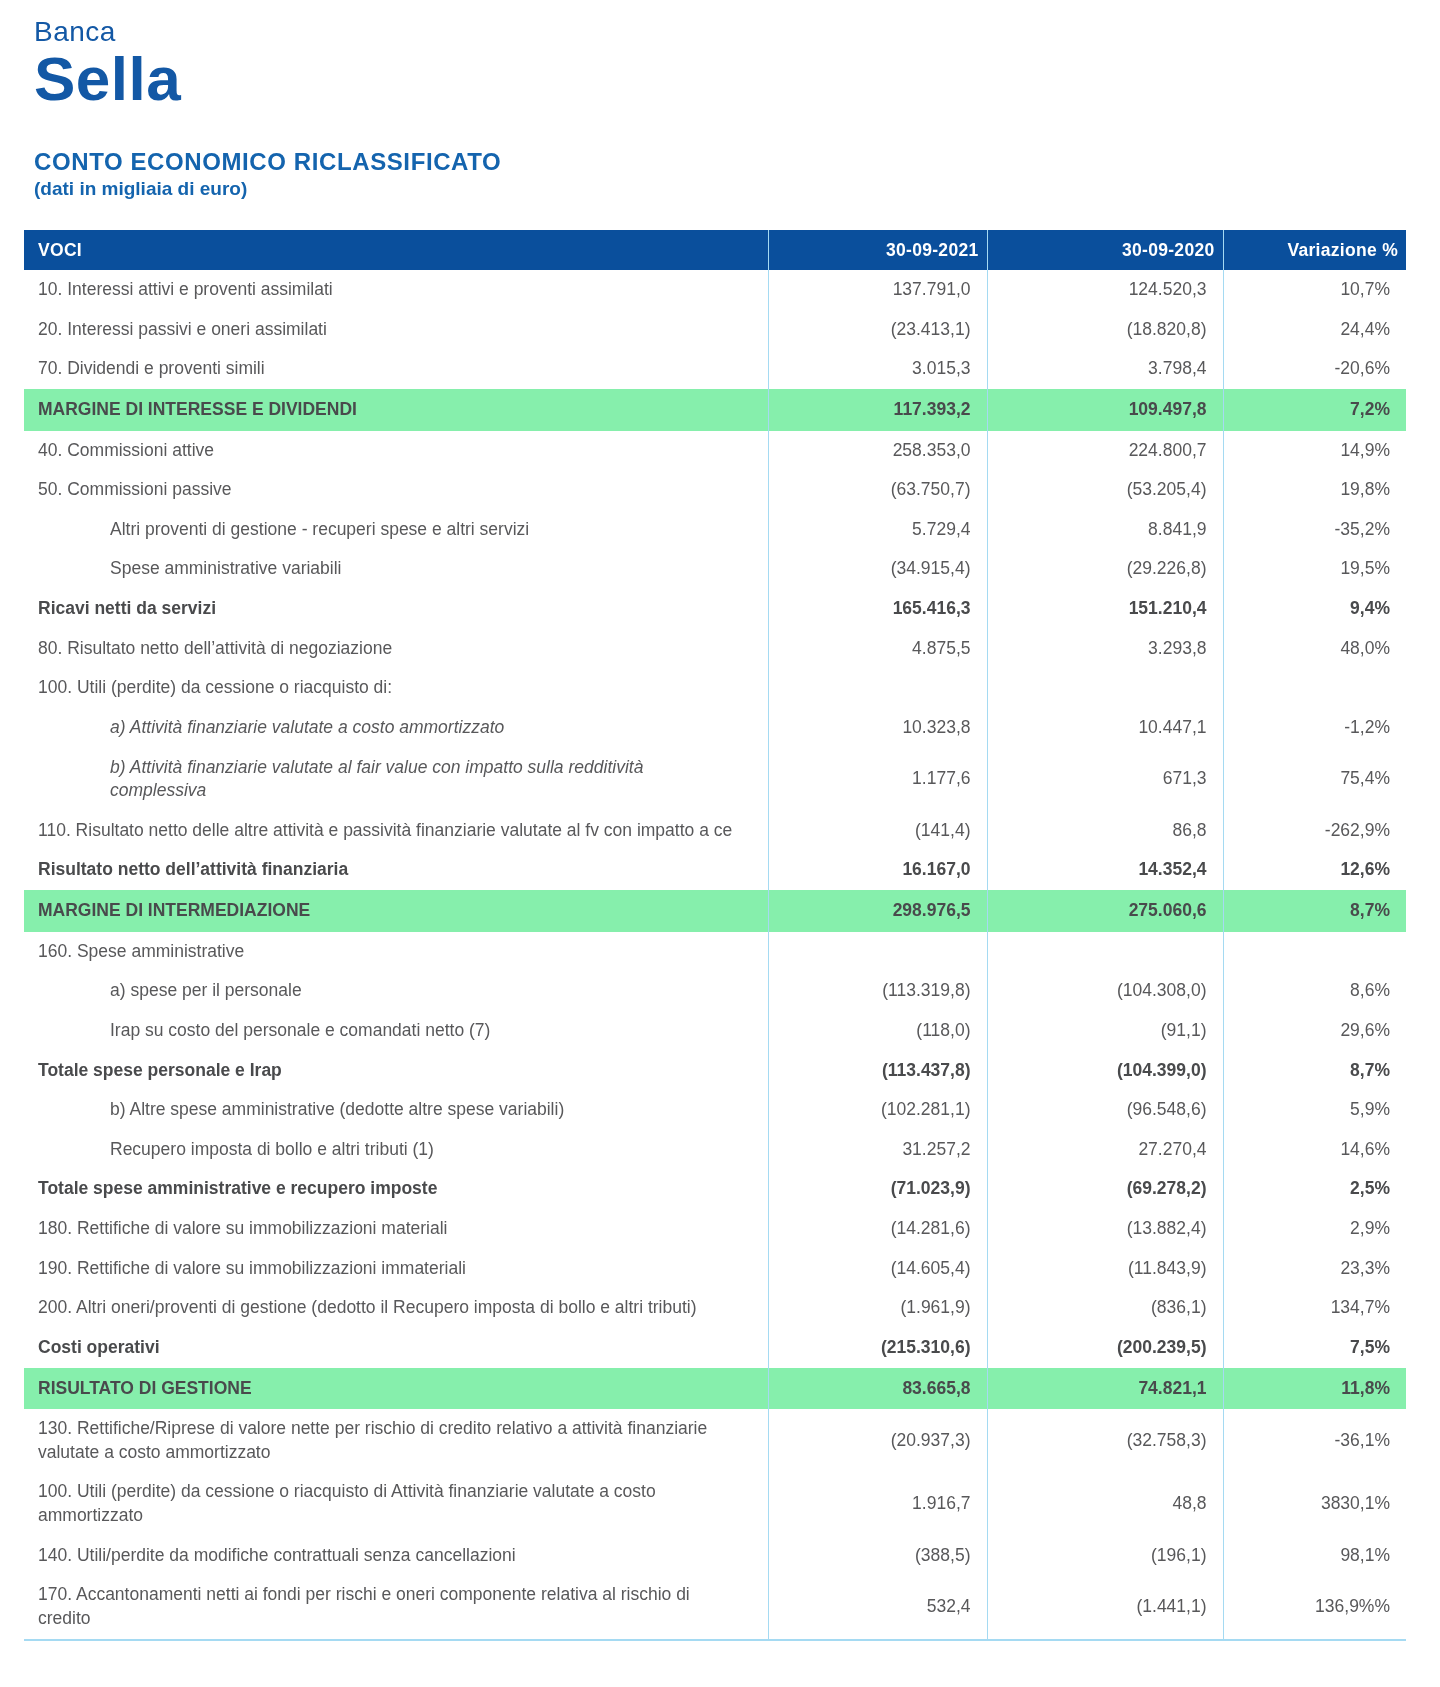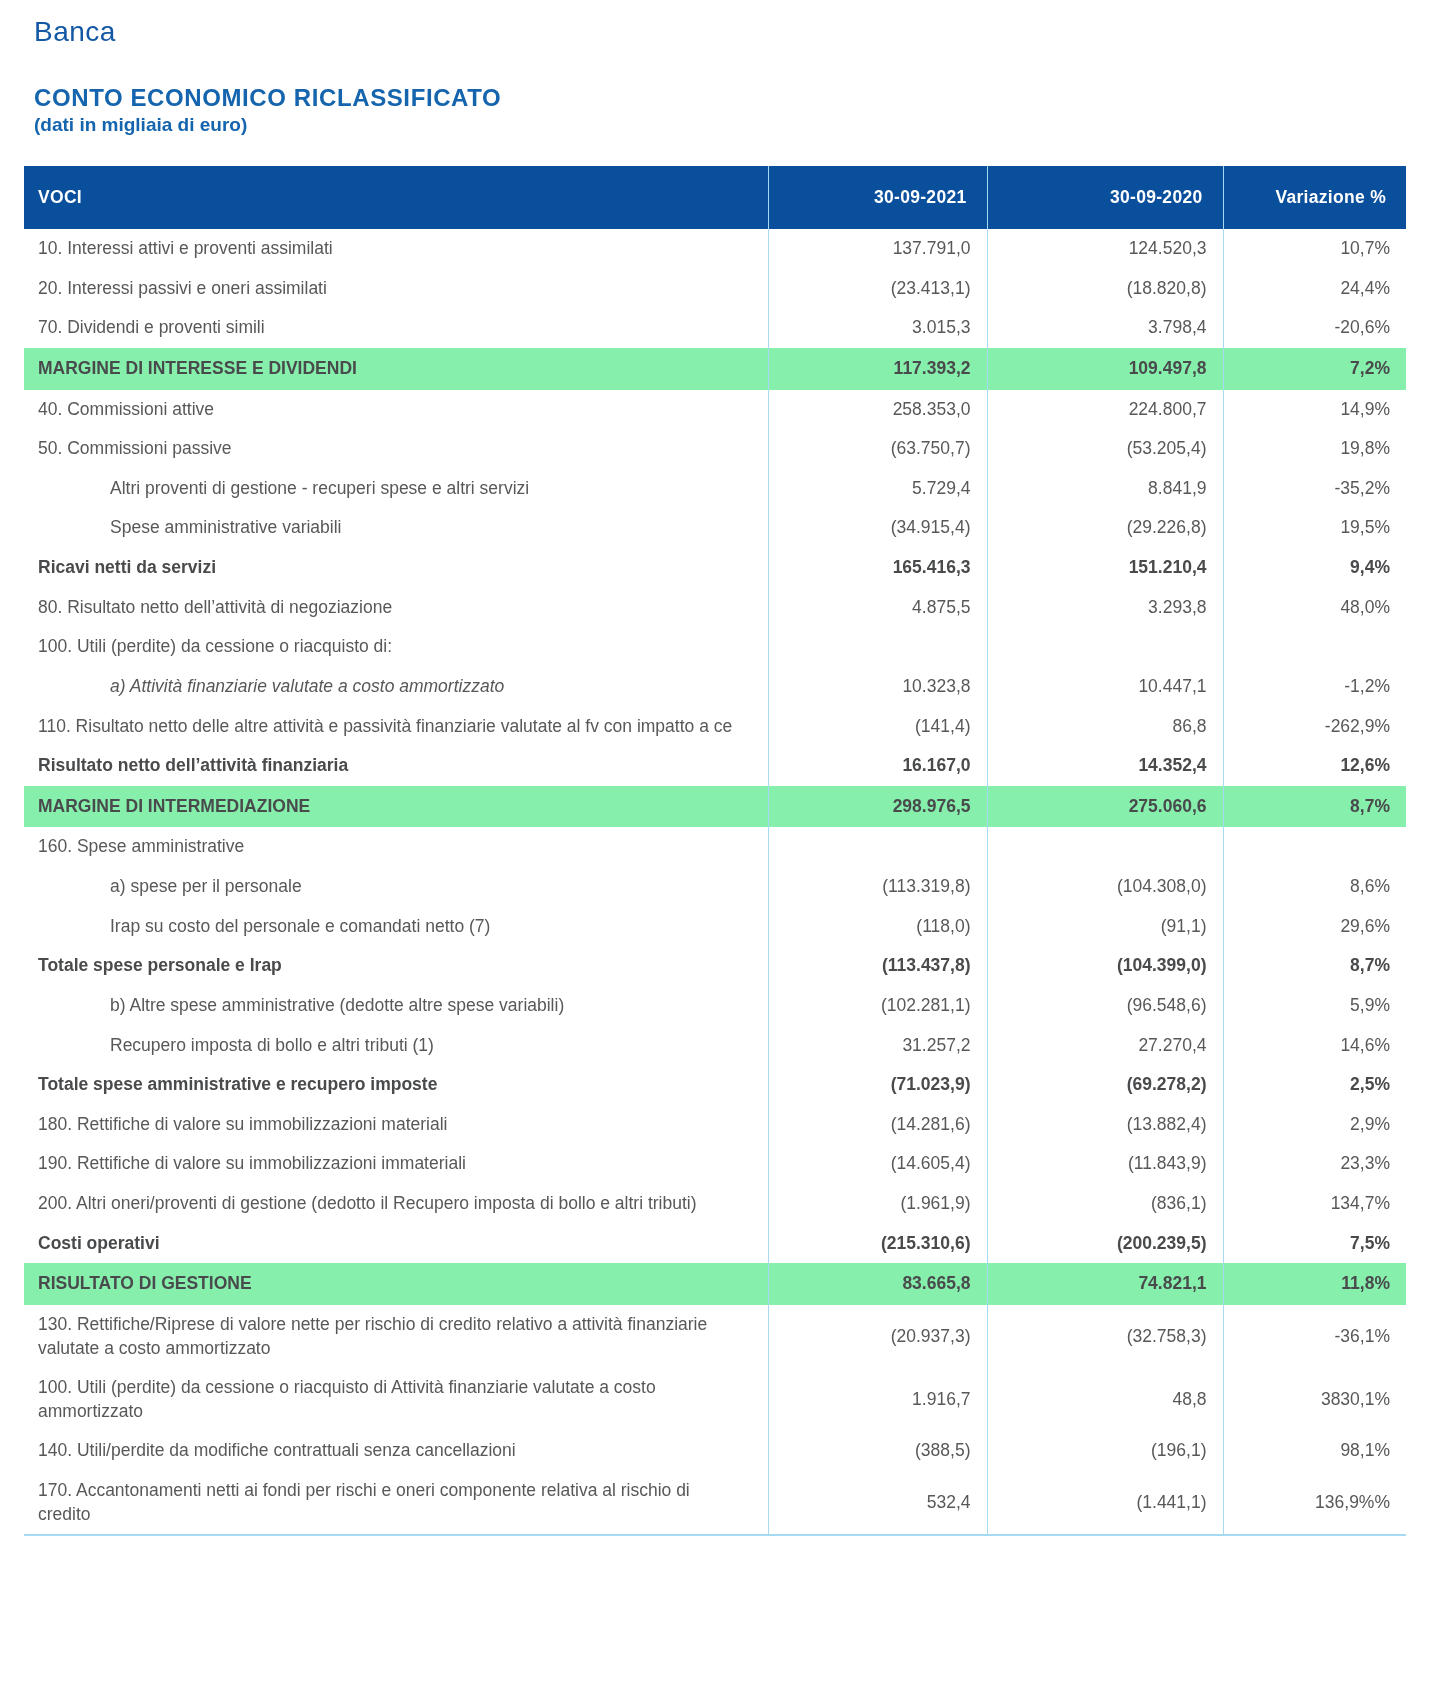--- a/index.html
+++ b/index.html
@@ -30,21 +30,21 @@
     font-size:17.5px;
     border-bottom:2px solid #a5daf2;
   }
   col.w-label { width:744px; }
   col.w-2021  { width:219px; }
   col.w-2020  { width:236px; }
   col.w-var   { width:183px; }
 
   thead th {
     background:#0a4f9c; color:#ffffff; font-weight:700;
-    height:63px; padding:0 20px; font-size:17.5px; letter-spacing:0.3px;
+    height:40px; padding:0 8px; font-size:17.5px; letter-spacing:0.3px;
   }
   thead th.c-label { text-align:left; padding-left:14px; }
   thead th.c-num, thead th.c-var { text-align:right; }
 
   td.c-num, td.c-var, th.c-num, th.c-var { border-left:1px solid #a5daf2; }
 
   tbody td {
     padding:8px 16px; vertical-align:middle;
     line-height:1.35;
   }
@@ -57,20 +57,21 @@
   tr.indent td.c-label, tr.indent-italic td.c-label { padding-left:86px; }
   tr.indent-italic td.c-label { font-style:italic; }
 </style>
 </head>
 <body>
 
 <div class="page">
 
   <div class="logo">
     <div class="logo-line1">Banca</div>
+    <div class="logo-line2">Sella</div>
   </div>
 
   <h1 class="doc-title">CONTO ECONOMICO RICLASSIFICATO</h1>
   <div class="doc-subtitle">(dati in migliaia di euro)</div>
 
   <table class="statement">
     <colgroup>
       <col class="w-label">
         <col class="w-2021">
         <col class="w-2020">
@@ -150,20 +151,26 @@
           <td class="c-num"></td>
           <td class="c-num"></td>
           <td class="c-var"></td>
         </tr>
         <tr class="indent-italic">
           <td class="c-label">a) Attività finanziarie valutate a costo ammortizzato</td>
           <td class="c-num">10.323,8</td>
           <td class="c-num">10.447,1</td>
           <td class="c-var">-1,2%</td>
         </tr>
+        <tr class="indent-italic">
+          <td class="c-label">b) Attività finanziarie valutate al fair value con impatto sulla redditività complessiva</td>
+          <td class="c-num">1.177,6</td>
+          <td class="c-num">671,3</td>
+          <td class="c-var">75,4%</td>
+        </tr>
         <tr class="normal">
           <td class="c-label">110. Risultato netto delle altre attività e passività finanziarie valutate al fv con impatto a ce</td>
           <td class="c-num">(141,4)</td>
           <td class="c-num">86,8</td>
           <td class="c-var">-262,9%</td>
         </tr>
         <tr class="bold">
           <td class="c-label">Risultato netto dell’attività finanziaria</td>
           <td class="c-num">16.167,0</td>
           <td class="c-num">14.352,4</td>

